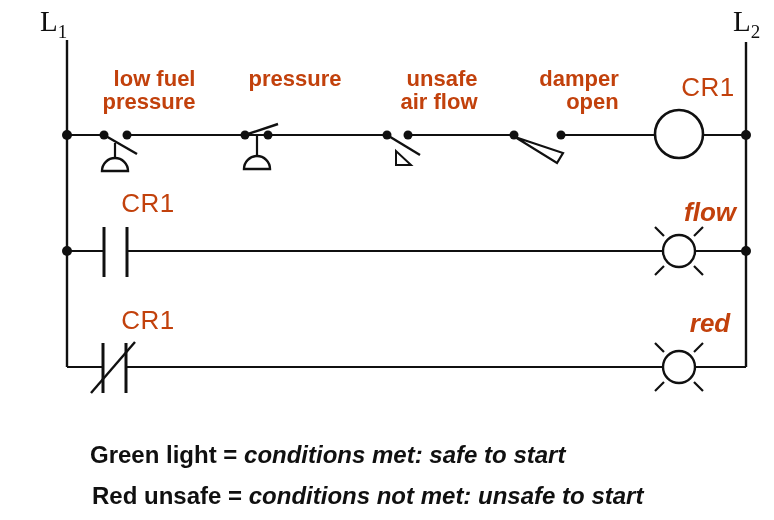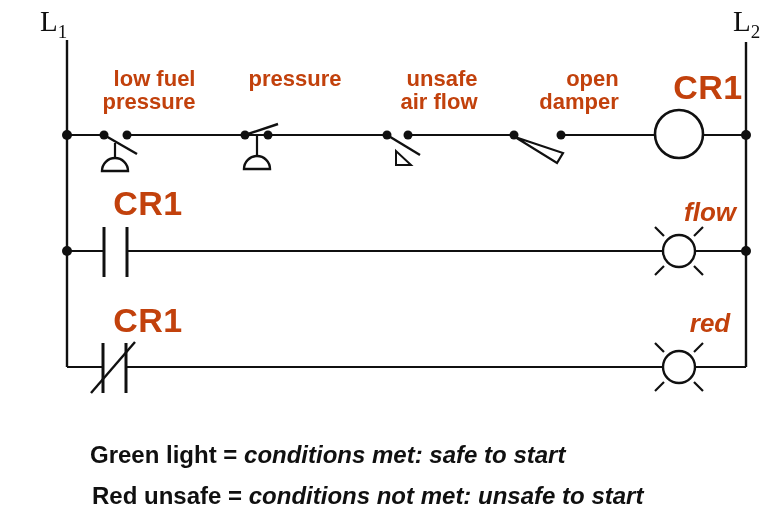--- a/index.html
+++ b/index.html
@@ -6,21 +6,21 @@
   .stage{
     position:relative;width:774px;height:520px;background:#fff;
     font-family:"Liberation Sans",sans-serif;color:#101010;overflow:hidden;padding-left:8px;
   }
   .stage svg{position:absolute;left:0;top:0;}
   .lbl{
     position:absolute;font-size:22px;font-weight:600;line-height:23px;
     text-align:right;transform:translateX(-50%);white-space:nowrap;color:#c2410c;margin-left:32px;
   }
   .lbl .ln{display:block;}
-  .cr{font-size:34px;font-weight:700;letter-spacing:0.5px;}
+  .cr{font-size:26px;font-weight:400;letter-spacing:0.5px;}
   .lamp-lbl{font-size:26px;font-weight:600;font-style:italic;}
   .rail-lbl{
     position:absolute;font-family:"Liberation Serif",serif;font-size:29px;
     font-weight:400;transform:none;text-align:left;white-space:nowrap;color:#101010;
   }
   .rail-lbl sub{font-size:19px;line-height:0;}
   .caption{
     position:absolute;font-size:24px;font-weight:600;white-space:nowrap;color:#101010;
   }
   .caption .it{font-style:italic;}
@@ -130,22 +130,22 @@
     <span class="ln">pressure</span>
   </div>
   <div class="lbl" style="left:263px;top:67px;">
     <span class="ln">pressure</span>
   </div>
   <div class="lbl" style="left:407px;top:67px;">
     <span class="ln">unsafe</span>
     <span class="ln">air flow</span>
   </div>
   <div class="lbl" style="left:547px;top:67px;">
+    <span class="ln">damper</span>
     <span class="ln">open</span>
-    <span class="ln">damper</span>
   </div>
 
   <div class="lbl cr" style="left:676px;top:76px;">CR1</div>
   <div class="lbl cr" style="left:116px;top:192px;">CR1</div>
   <div class="lbl lamp-lbl" style="left:678px;top:201px;">flow</div>
   <div class="lbl cr" style="left:116px;top:309px;">CR1</div>
   <div class="lbl lamp-lbl" style="left:678px;top:312px;font-style:italic;">red</div>
 
   <div class="caption" style="left:90px;top:441px;">
     <span>Green light = </span><span class="it">conditions met: safe to start</span>

